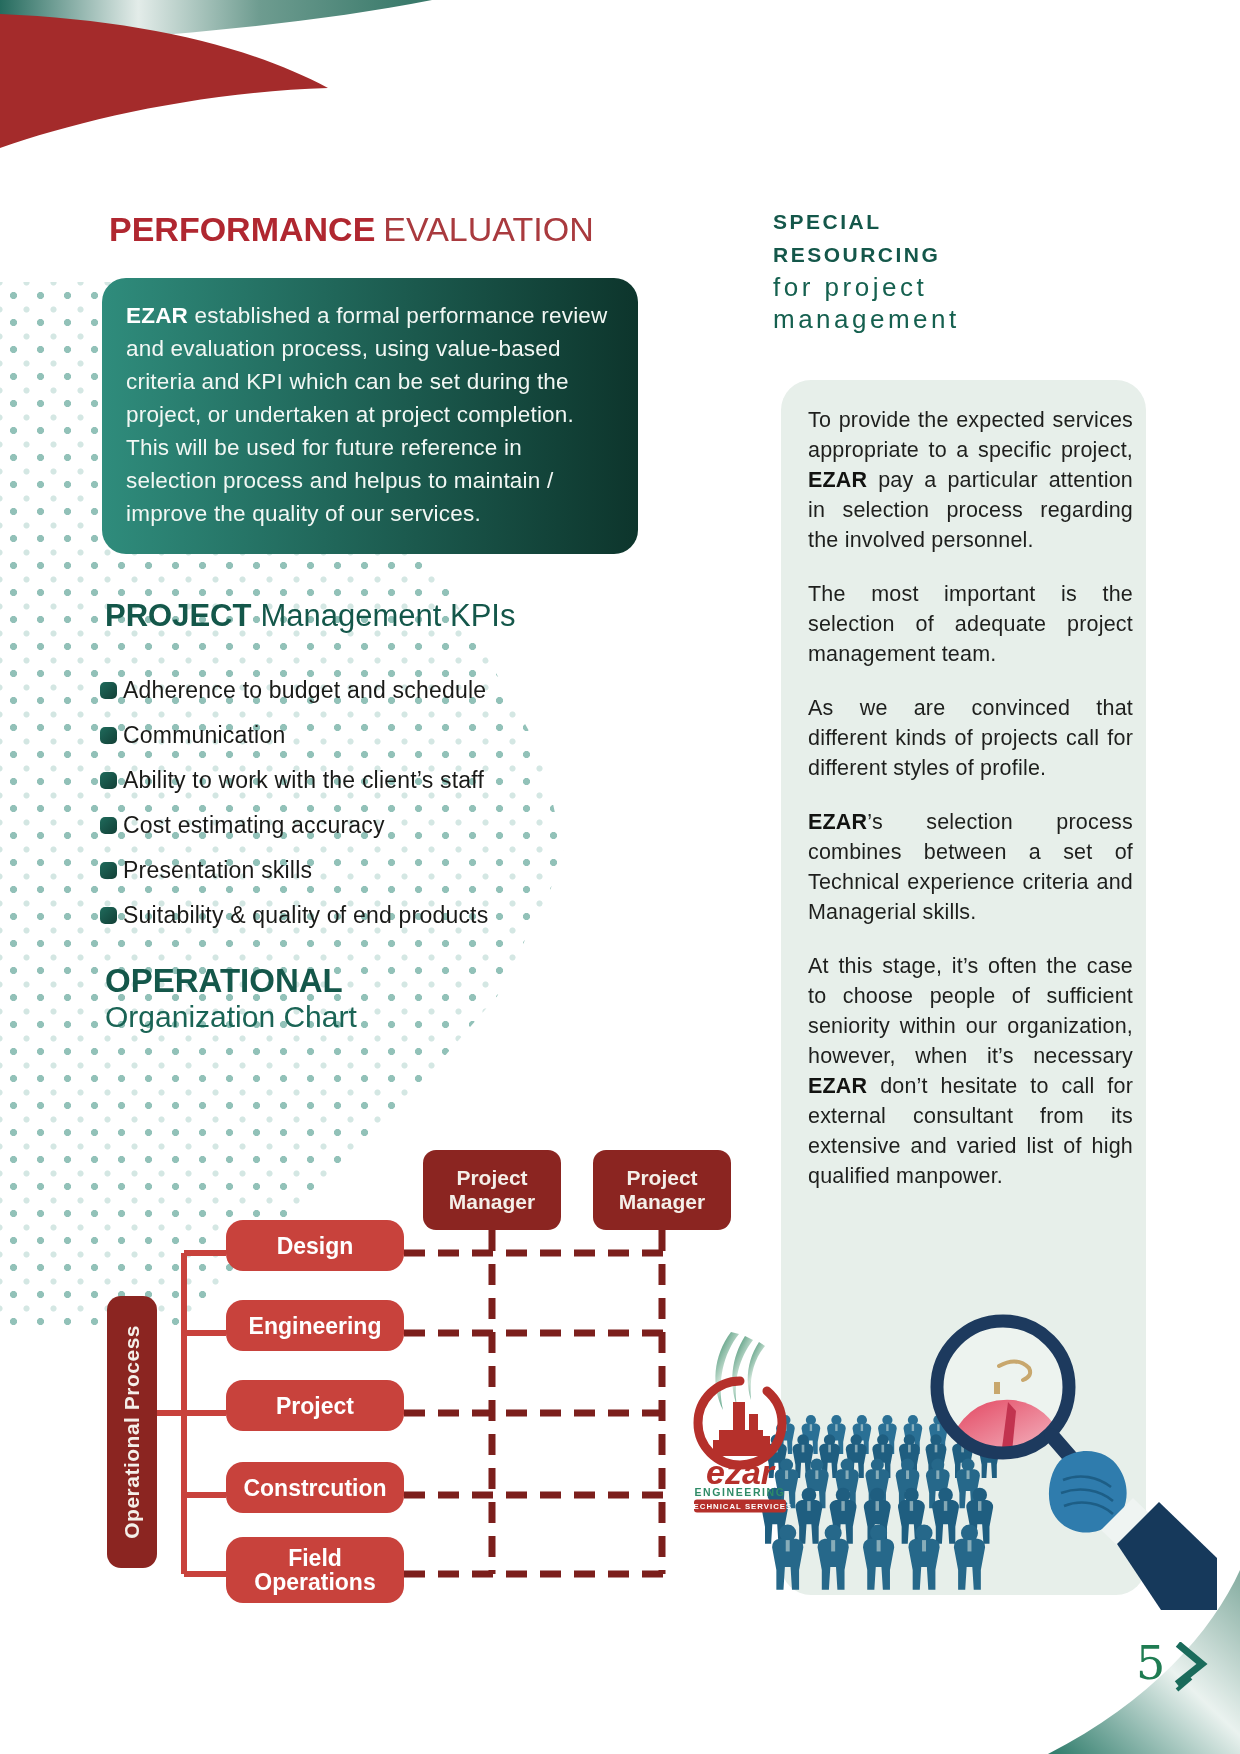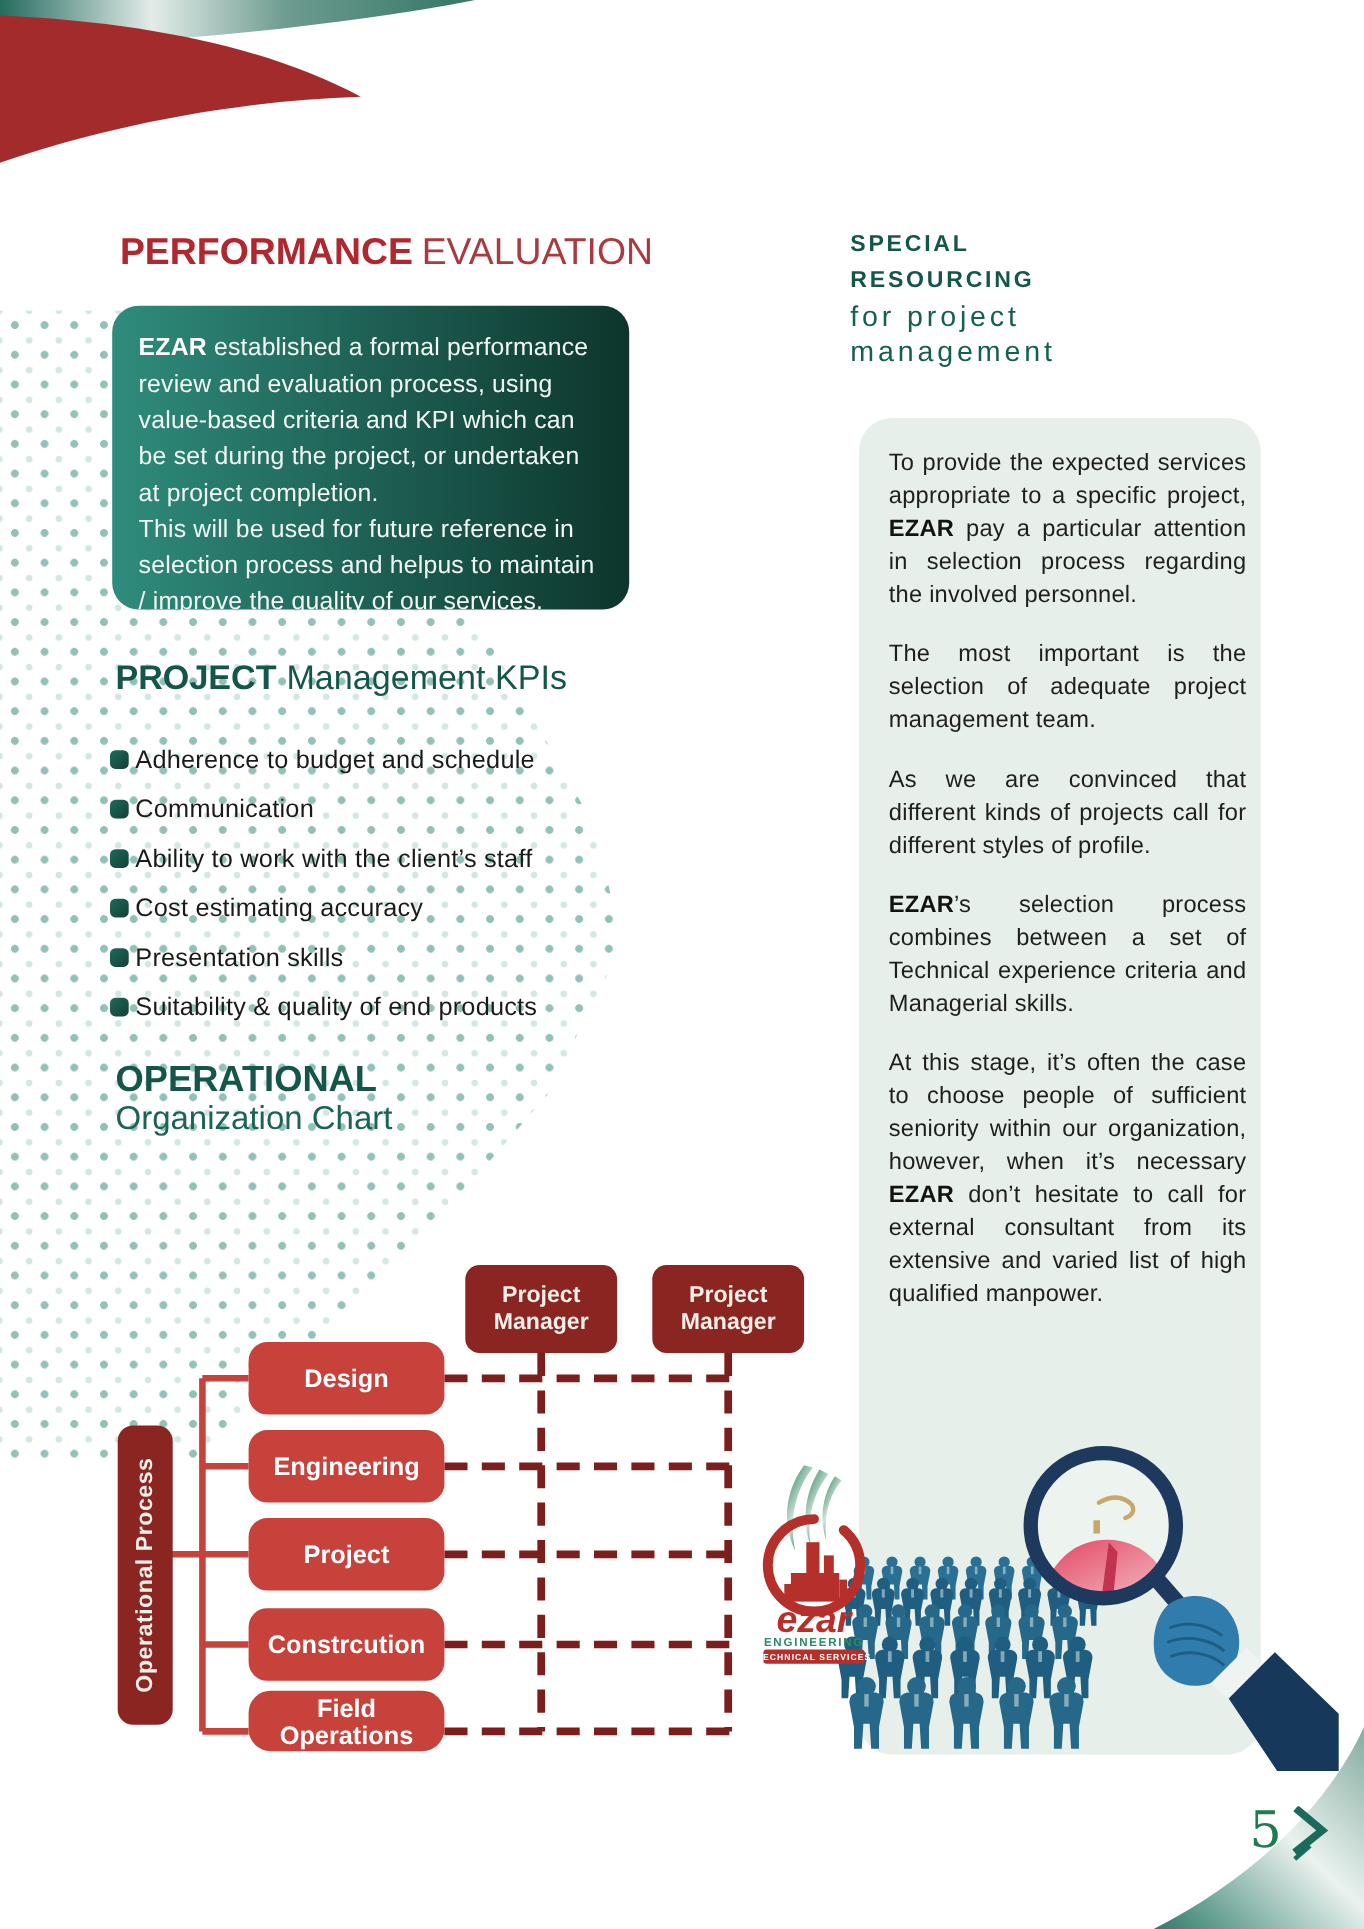--- a/index.html
+++ b/index.html
@@ -24,21 +24,21 @@
 
   .ribbon{position:absolute;left:0;top:0;z-index:2;}
   .corner-swoosh{position:absolute;left:1020px;top:1570px;z-index:2;}
 
   
   .title{position:absolute;left:105px;top:206px;z-index:3;font-size:34px;line-height:38px;margin:4px;font-weight:400;}
   .title .t-bold{font-weight:700;color:var(--brand_red,#B02730);}
   .title .t-reg{font-weight:400;color:var(--title_red2,#A93A3E);margin-left:8px;}
 
   .intro-box{
-    position:absolute;left:102px;top:278px;width:470px;height:276px;z-index:3;
+    position:absolute;left:102px;top:278px;width:536px;height:276px;z-index:3;
     background:linear-gradient(90deg,var(--box_grad_start,#2F8C7C),var(--box_grad_end,#0D352C));
     border-radius:24px;color:#F2F7F4;padding:21px 24px;
   }
   .intro-box p{margin:0;font-size:22.5px;line-height:33px;letter-spacing:.2px;}
   .intro-box b{font-weight:700;color:#ffffff;}
 
   .kpi-head{position:absolute;left:105px;top:598px;z-index:3;margin:0;font-size:31px;font-weight:400;color:var(--teal_heading,#14574A);}
   .kpi-head .t-bold{font-weight:700;}
   .kpi-head .t-reg{margin-left:9px;}
 
@@ -54,26 +54,26 @@
   
   .connectors{position:absolute;left:0;top:0;z-index:1;pointer-events:none;}
   .pm-box{
     position:absolute;z-index:2;width:138px;height:80px;border-radius:13px;
     background:var(--maroon,#8B2521);color:#F4EFE9;font-weight:700;font-size:21px;line-height:24px;
     display:flex;flex-direction:column;align-items:center;justify-content:center;text-align:center;
   }
   .pm-1{left:423px;top:1150px;}
   .pm-2{left:593px;top:1150px;}
   .dept-box{
-    position:absolute;left:226px;z-index:2;width:178px;height:66px;border-radius:17px;
+    position:absolute;left:226px;z-index:2;width:178px;height:51px;border-radius:17px;
     background:var(--box_red,#C8423C);color:#fff;font-weight:700;font-size:23px;line-height:24px;
     display:flex;align-items:center;justify-content:center;text-align:center;padding:0 10px;
   }
   .dept-1{top:1220px;} .dept-2{top:1300px;} .dept-3{top:1380px;} .dept-4{top:1462px;}
-  .dept-5{top:1537px;height:55px;border-radius:20px;}
+  .dept-5{top:1537px;height:66px;}
   .side-box{
     position:absolute;left:107px;top:1296px;width:50px;height:272px;z-index:2;border-radius:14px;
     background:var(--maroon,#8B2521);display:flex;align-items:center;justify-content:center;
   }
   .side-box span{
     writing-mode:vertical-rl;transform:rotate(180deg);
     color:#F4EFE9;font-weight:700;font-size:21px;letter-spacing:.5px;white-space:nowrap;
   }
 
   .logo{position:absolute;left:683px;top:1328px;z-index:4;}

